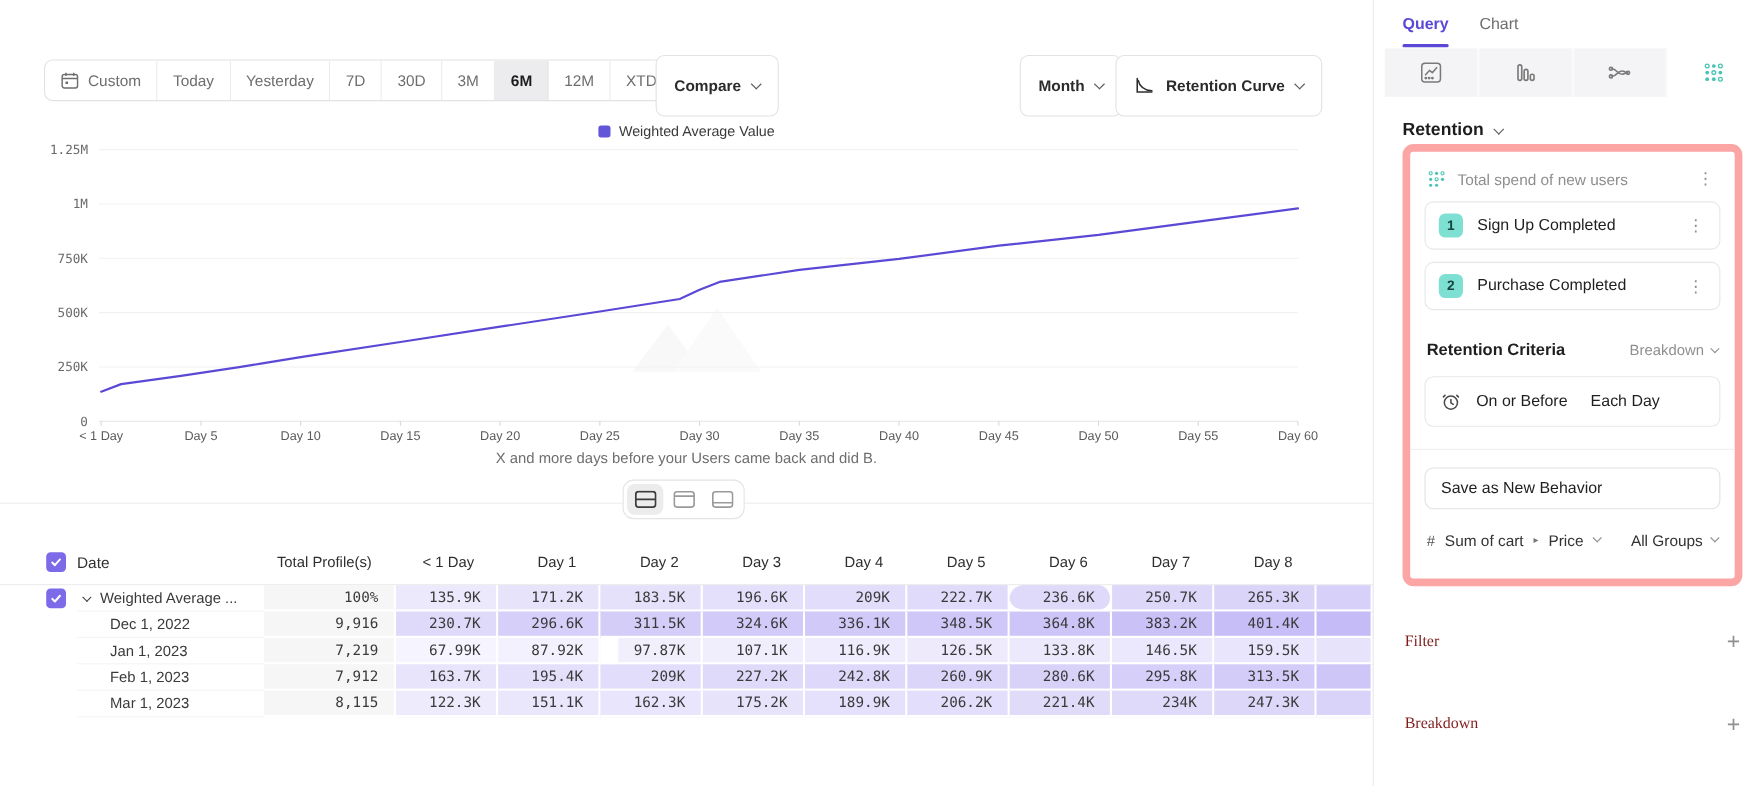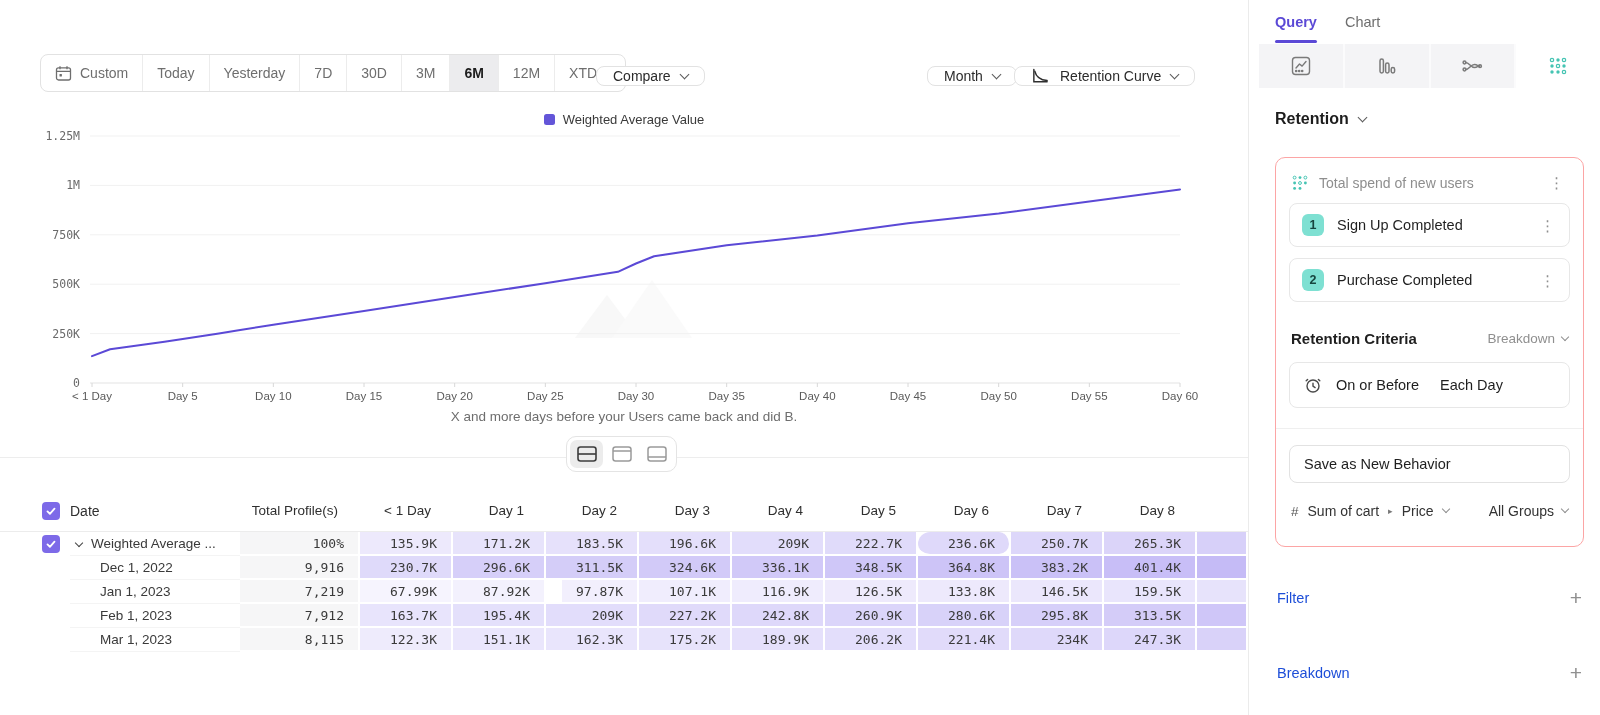--- a/index.html
+++ b/index.html
@@ -8,23 +8,23 @@
   .app { position:relative; width:1600px; height:715px; background:#fff; overflow:hidden; }
   .main { position:absolute; left:0; top:0; width:1248px; height:715px; background:#fff; }
 
   
   .ranges { position:absolute; top:54px; left:40px; height:38px; display:flex; align-items:stretch;
             border:1px solid #e2e2e2; border-radius:8px; background:#fff; overflow:hidden; }
   .range { display:flex; align-items:center; gap:8px; padding:0 14px; font-size:14px; color:#6e6e6e;
            border-right:1px solid #ececec; cursor:pointer; white-space:nowrap; }
   .range:last-child { border-right:none; }
   .range.active { background:#ececee; color:#1d1d1d; font-weight:bold; }
-  .pill-btn { position:absolute; top:66px; height:20px; display:flex; align-items:center; gap:10px;
+  .pill-btn { position:absolute; top:50px; height:56px; display:flex; align-items:center; gap:10px;
               border:1px solid #e2e2e2; border-radius:8px; background:#fff; padding:0 16px;
-              font-size:14px; color:#2b2b2b; cursor:pointer; white-space:nowrap; }
+              font-size:14px; color:#2b2b2b; cursor:pointer; white-space:nowrap;font-weight:bold; }
   .compare-btn { left:596px; }
   .month-btn { left:927px; }
   .curve-btn { left:1014px; }
   .chev { display:inline-block; width:7px; height:7px; border-right:1.6px solid #5a5a5a;
           border-bottom:1.6px solid #5a5a5a; transform:rotate(45deg); margin-top:-4px; }
   .chev.sm { width:6px; height:6px; border-color:#8f8f8f; }
 
   
   .legend { position:absolute; top:112px; left:0; width:1248px; display:flex; justify-content:center;
             align-items:center; gap:8px; font-size:13px; color:#3a3a3a; }
@@ -68,21 +68,21 @@
   .sb-tab.active::after { content:""; position:absolute; left:0; right:0; bottom:1px; height:3px;
                           background:#5b49d6; border-radius:2px; }
   .icon-row { display:flex; height:44px; }
   .icon-btn { flex:1; display:flex; align-items:center; justify-content:center; background:#f4f4f6;
               border-right:2px solid #fbfbfc; cursor:pointer; }
   .icon-btn:last-child { border-right:none; }
   .icon-btn.active { background:#fff; }
   .sb-body { padding:0 16px; }
   .report-row { margin-top:22px; display:flex; align-items:center; gap:10px; }
   .report-title { font-size:16px; font-weight:bold; color:#1d1d1d; }
-  .qcard { margin-top:29px; border:1px solid #fca5a5; border-radius:10px; padding:13px; }
+  .qcard { margin-top:3px; border:7px solid #fca5a5; border-radius:10px; padding:13px; }
   .qcard-head { display:flex; align-items:center; gap:10px; padding:2px 2px 0 2px; }
   .qcard-title { flex:1; font-size:14px; color:#8e8e8e; }
   .kebab { color:#8f8f8f; font-size:15px; line-height:1; cursor:pointer; padding:2px 4px; }
   .step { margin-top:11px; height:44px; border:1px solid #e7e7e7; border-radius:8px; display:flex;
           align-items:center; gap:13px; padding:0 10px 0 12px; cursor:pointer; }
   .step-badge { width:22px; height:22px; border-radius:6px; background:#7ee0d2; color:#17453e;
                 font-size:12.5px; font-weight:bold; display:flex; align-items:center; justify-content:center; }
   .step-label { flex:1; font-size:14.5px; color:#1f1f1f; }
   .criteria-row { margin-top:28px; display:flex; align-items:center; justify-content:space-between; padding:0 2px; }
   .criteria-label { font-size:15px; font-weight:bold; color:#1f1f1f; }
@@ -93,21 +93,21 @@
   .onb-freq { font-size:14.5px; color:#1f1f1f; margin-left:8px; }
   .qdivider { height:1px; background:#efefef; margin:20px -13px 0 -13px; }
   .save-btn { margin-top:16px; height:38px; border:1px solid #e2e2e2; border-radius:8px; display:flex;
               align-items:center; padding:0 14px; font-size:14.5px; color:#1f1f1f; cursor:pointer; background:#fff; }
   .measure-row { margin-top:6px; height:44px; display:flex; align-items:center; gap:9px; padding:0 2px; }
   .hash { font-size:13.5px; color:#555; }
   .measure-prop { font-size:14px; color:#333; cursor:pointer; }
   .tri-sep { font-size:9px; color:#777; }
   .measure-groups { margin-left:auto; display:flex; align-items:center; gap:8px; font-size:14px; color:#333; cursor:pointer; }
   .sb-row { display:flex; align-items:center; justify-content:space-between; padding:0 2px; }
-  .sb-row .label { font-size:14.5px; color:#1d4ed8; }
+  .sb-row .label { font-size:14.5px; color:#7f1d1d;font-family:Liberation Serif, serif; }
   .plus { font-size:21px; font-weight:300; color:#909090; cursor:pointer; line-height:1; }
   .filter-row { margin-top:40px; }
   .breakdown-row { margin-top:54px; }
 </style>
 </head>
 <body>
 
 <div class="app">
   <div class="main">
 

